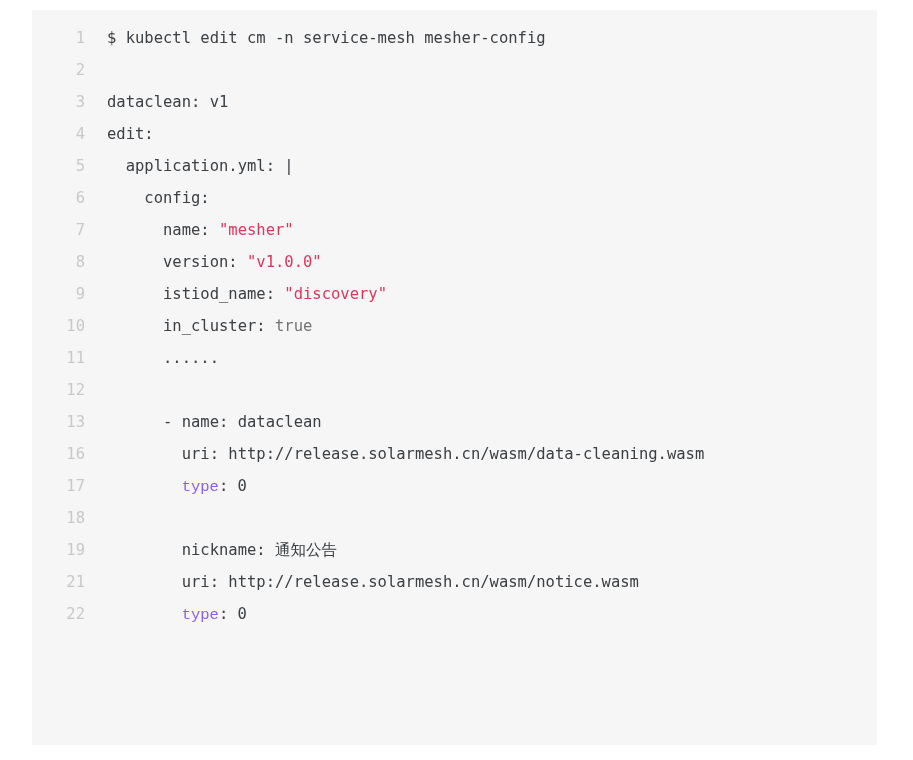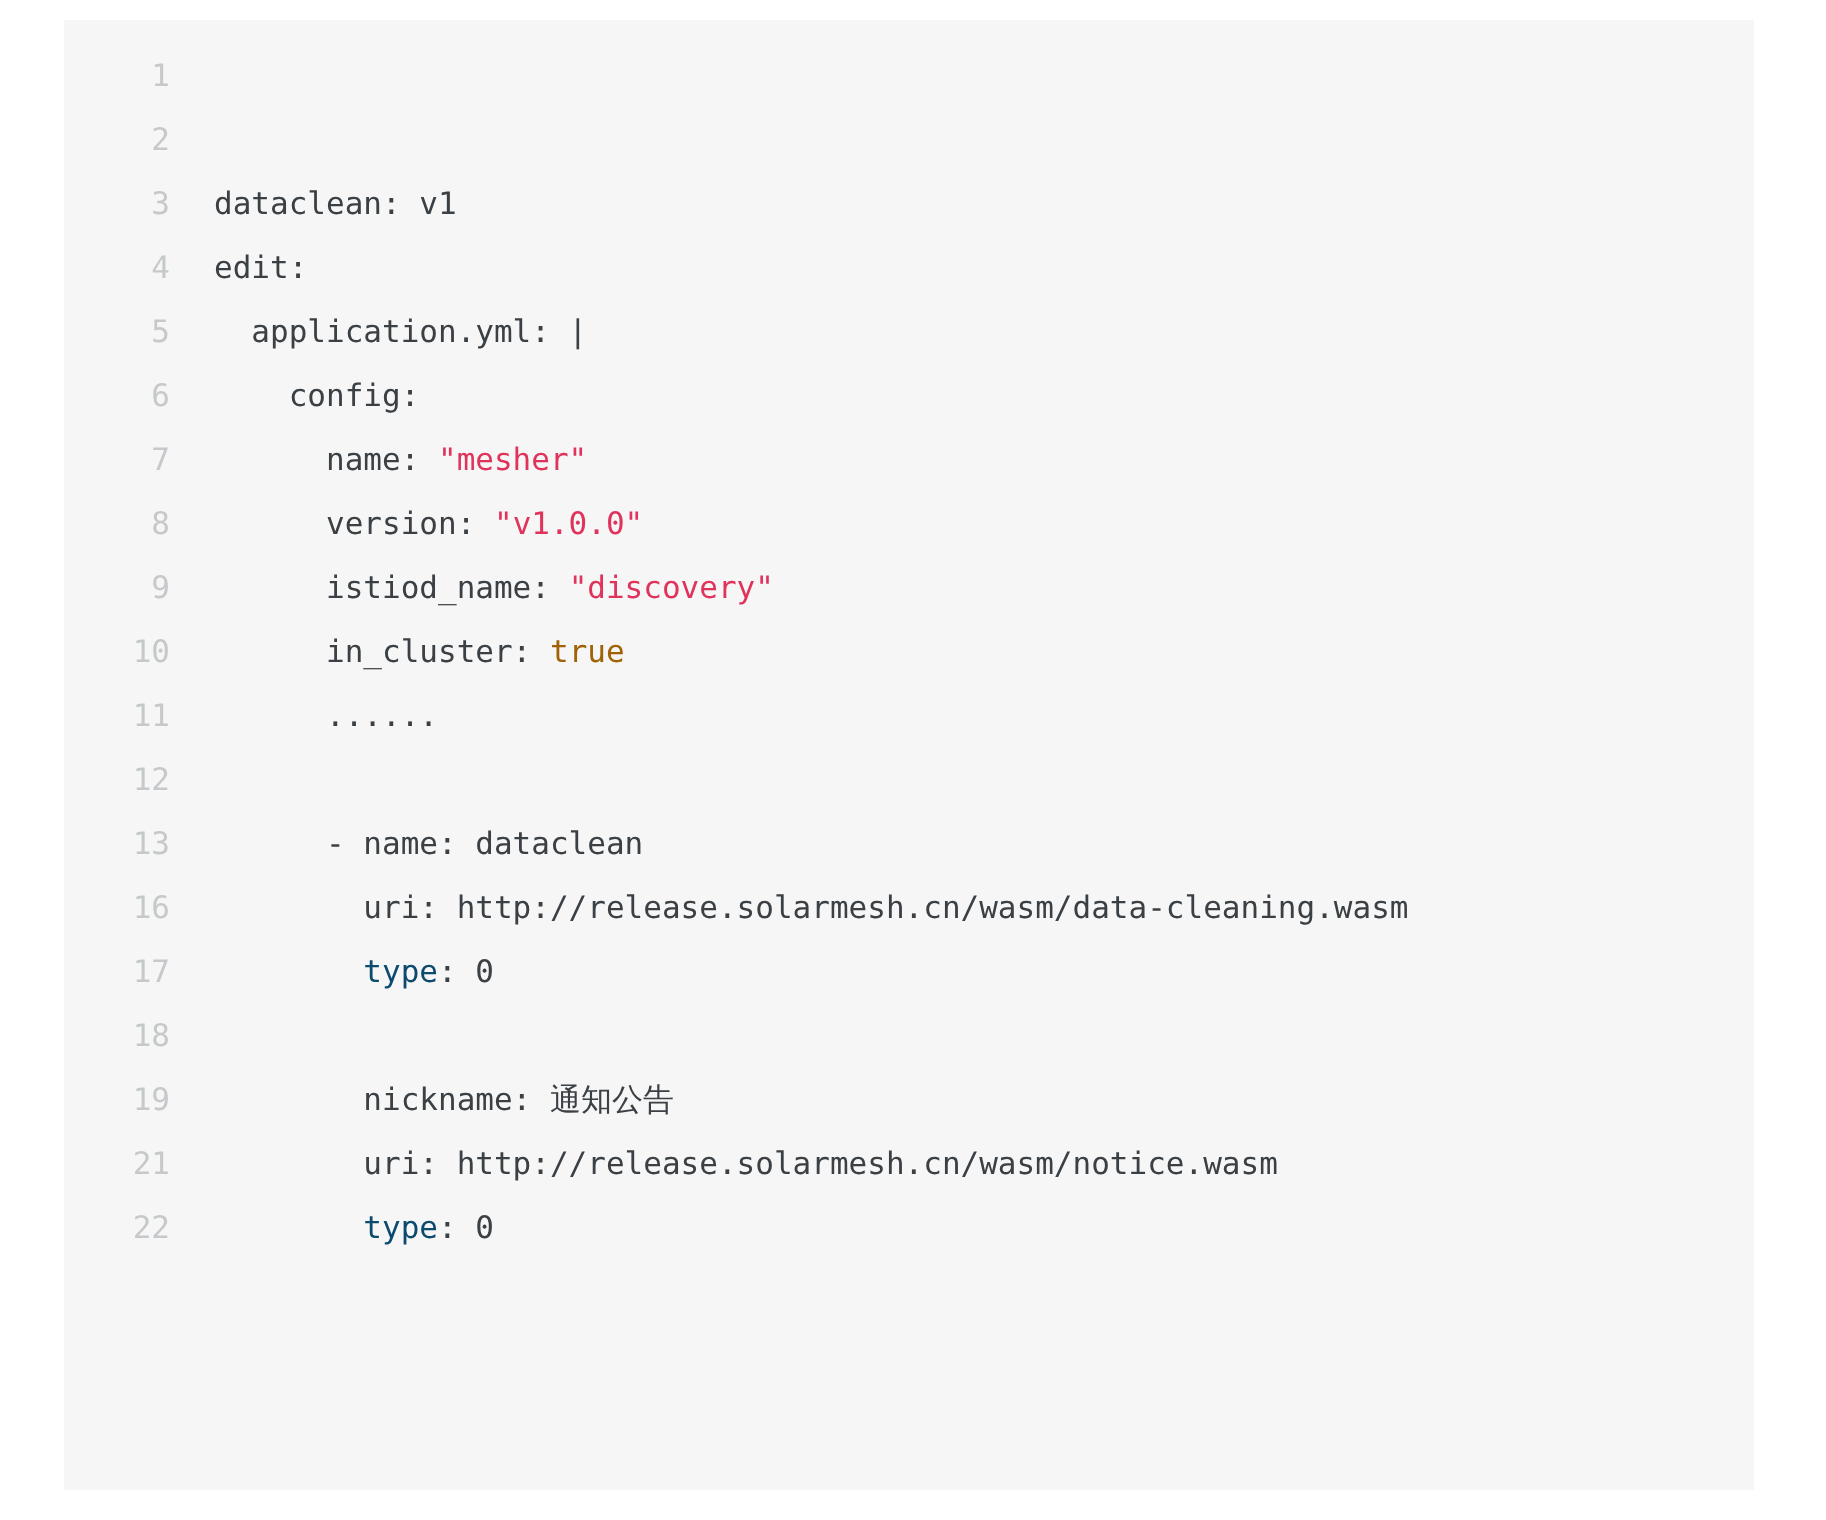--- a/index.html
+++ b/index.html
@@ -56,31 +56,31 @@
     padding-left: 22px;
     font-size: 15.5px;
     font-family: "DejaVu Sans Mono", "Liberation Mono", monospace;
     color: #3b4045;
     white-space: pre;
     letter-spacing: 0px;
   }
 
   
   .tok-str   { color: #e0335c; }
-  .tok-bool  { color: #a16207; }
-  .tok-key-h { color: #0c4a6e; }
+  .tok-bool  { color: #737373; }
+  .tok-key-h { color: #8b5cf6; font-family: Liberation Mono, monospace; }
   .tok-plain { color: #3b4045; }
   .tok-dots  { color: #3b4045; }
 </style>
 </head>
 <body>
 
 <div id="code-block">
   <div class="code-lines" id="code-lines">
-      <div class="code-line"><span class="gutter">1</span></div>
+      <div class="code-line"><span class="gutter">1</span><span class="code-text"><span class="tok-plain">$ kubectl edit cm -n service-mesh mesher-config</span></span></div>
       <div class="code-line"><span class="gutter">2</span><span class="code-text"><span class="tok-plain"></span></span></div>
       <div class="code-line"><span class="gutter">3</span><span class="code-text"><span class="tok-plain">dataclean: v1</span></span></div>
       <div class="code-line"><span class="gutter">4</span><span class="code-text"><span class="tok-plain">edit:</span></span></div>
       <div class="code-line"><span class="gutter">5</span><span class="code-text"><span class="tok-plain">  application.yml: |</span></span></div>
       <div class="code-line"><span class="gutter">6</span><span class="code-text"><span class="tok-plain">    config:</span></span></div>
       <div class="code-line"><span class="gutter">7</span><span class="code-text"><span class="tok-plain">      name: </span><span class="tok-str">"mesher"</span></span></div>
       <div class="code-line"><span class="gutter">8</span><span class="code-text"><span class="tok-plain">      version: </span><span class="tok-str">"v1.0.0"</span></span></div>
       <div class="code-line"><span class="gutter">9</span><span class="code-text"><span class="tok-plain">      istiod_name: </span><span class="tok-str">"discovery"</span></span></div>
       <div class="code-line"><span class="gutter">10</span><span class="code-text"><span class="tok-plain">      in_cluster: </span><span class="tok-bool">true</span></span></div>
       <div class="code-line"><span class="gutter">11</span><span class="code-text"><span class="tok-dots">      ......</span></span></div>

